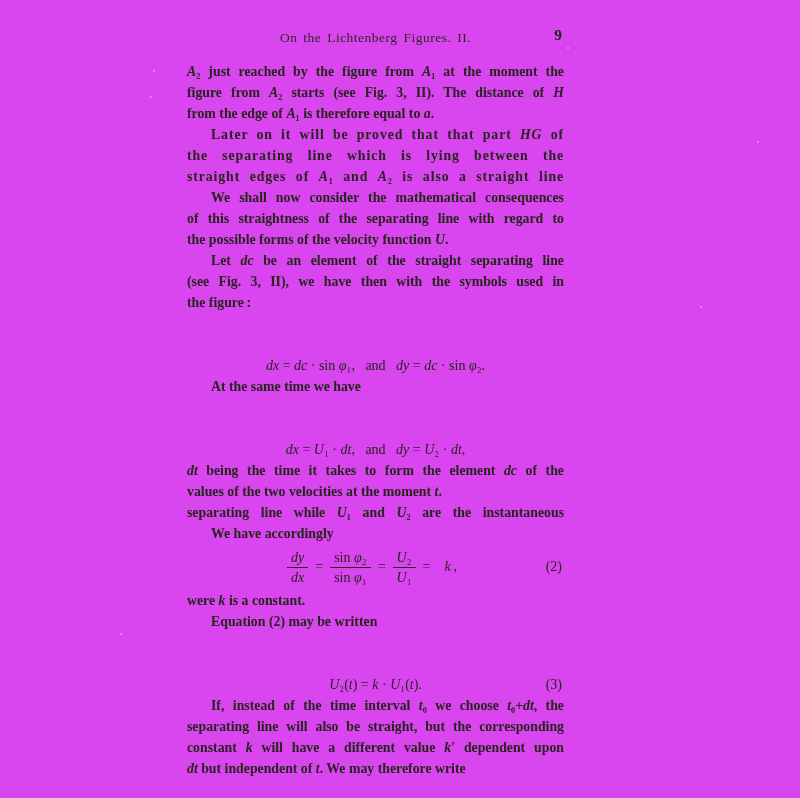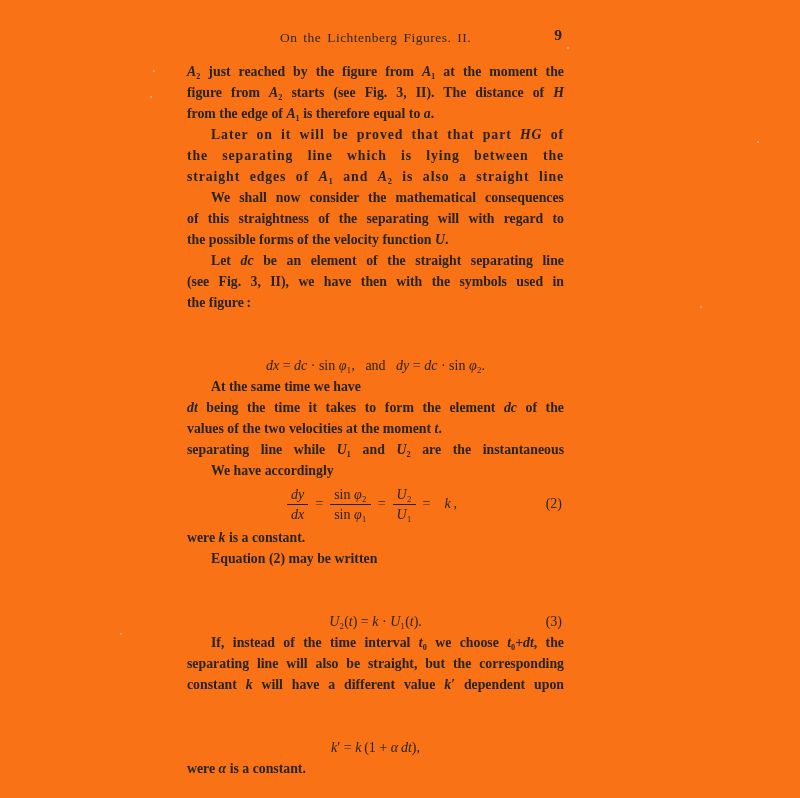--- a/index.html
+++ b/index.html
@@ -1,18 +1,18 @@
 <!DOCTYPE html>
 <html><head>
 <meta charset="utf-8">
 <style>
   html,body{margin:0;padding:0;background:#ffffff;}
   .page{
     width:800px;height:798px;position:relative;overflow:hidden;
-    background:#f97316;
+    background:#d946ef;
     font-family:"Liberation Serif","DejaVu Serif",serif;
     color:#27241e;
   }
   .content{position:absolute;left:187px;top:28px;width:377px;}
   .header{position:relative;height:20px;line-height:20px;margin-bottom:13px;font-size:13.5px;}
   .htitle{display:block;text-align:center;letter-spacing:.5px;word-spacing:2px;color:#2b2823;}
   .pagenum{position:absolute;right:2px;top:-3px;font-size:15.5px;font-weight:600;}
   .body{position:relative;}
   .line{height:21px;line-height:21px;font-size:13.8px;white-space:nowrap;font-weight:bold;}
   .just{text-align:justify;text-align-last:justify;}
@@ -40,27 +40,28 @@
       <span class="pagenum">9</span>
     </div>
     <div class="body">
         <div class="line just"><i>A</i>₂ just reached by the figure from <i>A</i>₁ at the moment the</div>
         <div class="line just">figure from <i>A</i>₂ starts (see Fig. 3, II). The distance of <i>H</i></div>
         <div class="line ">from the edge of <i>A</i>₁ is therefore equal to <i>a</i>.</div>
         <div class="line ind sp just">Later on it will be proved that that part <i>HG</i> of</div>
         <div class="line sp just">the separating line which is lying between the</div>
         <div class="line sp just">straight edges of <i>A</i>₁ and <i>A</i>₂ is also a straight line</div>
         <div class="line ind just">We shall now consider the mathematical consequences</div>
-        <div class="line just">of this straightness of the separating will with regard to</div>
+        <div class="line just">of this straightness of the separating line with regard to</div>
         <div class="line ">the possible forms of the velocity function <i>U</i>.</div>
         <div class="line ind just">Let <i>dc</i> be an element of the straight separating line</div>
         <div class="line just">(see Fig. 3, II), we have then with the symbols used in</div>
         <div class="line ">the figure :</div>
         <div class="eqline"><span><i>dx</i> = <i>dc</i> · sin <i>φ</i>₁,&nbsp;&nbsp; and &nbsp;&nbsp;<i>dy</i> = <i>dc</i> · sin <i>φ</i>₂.</span></div>
         <div class="line ind">At the same time we have</div>
+        <div class="eqline"><span><i>dx</i> = <i>U</i>₁ · <i>dt</i>,&nbsp;&nbsp; and &nbsp;&nbsp;<i>dy</i> = <i>U</i>₂ · <i>dt</i>,</span></div>
         <div class="line just"><i>dt</i> being the time it takes to form the element <i>dc</i> of the</div>
         <div class="line ">values of the two velocities at the moment <i>t</i>.</div>
         <div class="line just">separating line while <i>U</i>₁ and <i>U</i>₂ are the instantaneous</div>
         <div class="line ind">We have accordingly</div>
         <div class="eqfrac">
           <span class="eqrow">
             <span class="frac">
               <span class="fnum"><i>dy</i></span>
               <span class="fden"><i>dx</i></span>
             </span>
@@ -78,20 +79,21 @@
             <span class="fop"><i>k</i> ,</span>
           </span>
           <span class="eqnum">(2)</span>
         </div>
         <div class="line ">were <i>k</i> is a constant.</div>
         <div class="line ind">Equation (2) may be written</div>
         <div class="eqline"><span><i>U</i>₂(<i>t</i>) = <i>k</i> · <i>U</i>₁(<i>t</i>).</span><span class="eqnum">(3)</span></div>
         <div class="line ind just">If, instead of the time interval <i>t</i>₀ we choose <i>t</i>₀+<i>dt</i>, the</div>
         <div class="line just">separating line will also be straight, but the corresponding</div>
         <div class="line just">constant <i>k</i> will have a different value <i>k</i>′ dependent upon</div>
+        <div class="line "><i>dt</i> but independent of <i>t</i>. We may therefore write</div>
         <div class="eqline"><span><i>k</i>′ = <i>k</i> (1 + <i>α</i> <i>dt</i>),</span></div>
         <div class="line ">were <i>α</i> is a constant.</div>
       </div>
   </div>
   <div class="speck" style="left:153px;top:70px"></div>
   <div class="speck" style="left:150px;top:96px"></div>
   <div class="speck" style="left:120px;top:633px"></div>
   <div class="speck" style="left:757px;top:141px"></div>
   <div class="speck" style="left:700px;top:306px"></div>
   <div class="speck" style="left:567px;top:47px"></div>

